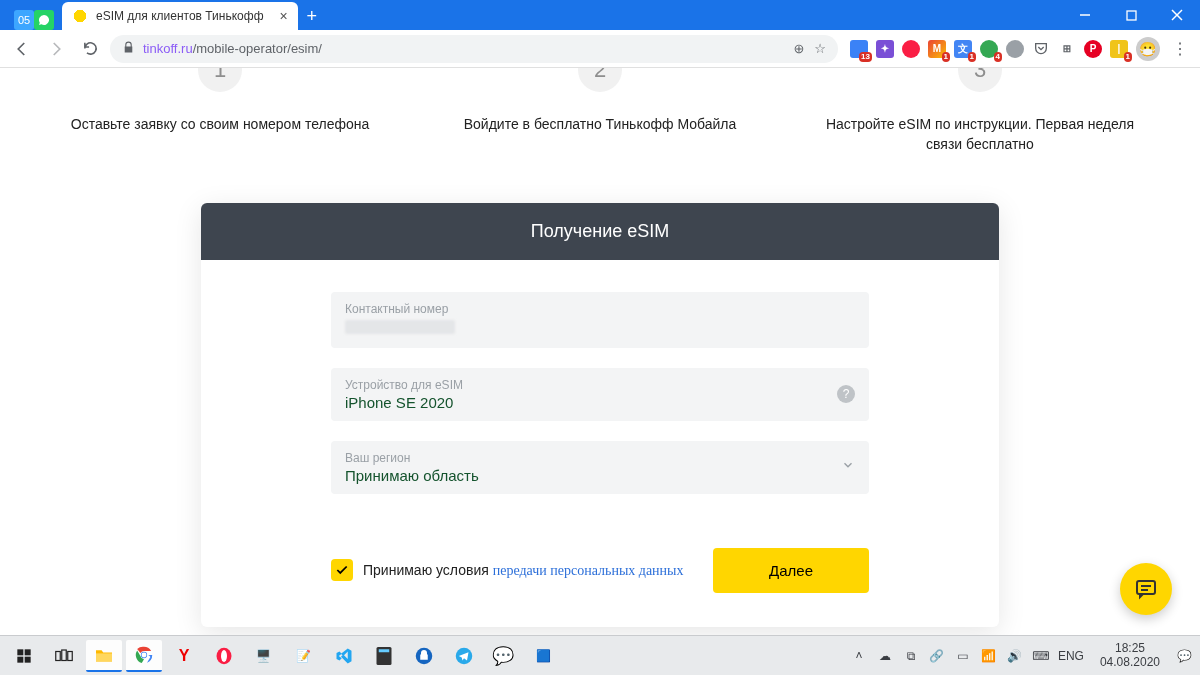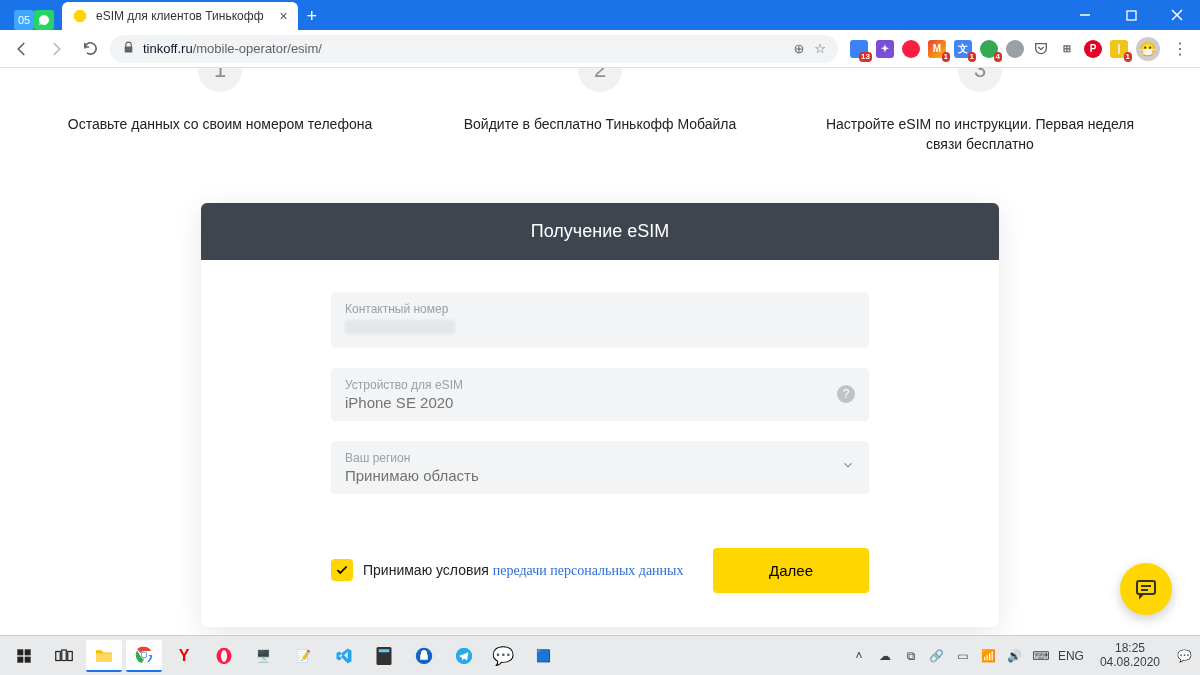--- a/index.html
+++ b/index.html
@@ -16,42 +16,42 @@
 .tab { height:28px; background:#fff; color:#333; border-radius:6px 6px 0 0; display:flex; align-items:center; padding:0 10px; gap:8px; font-size:12px; min-width:210px; }
 .tab .favicon { width:16px; height:16px; border-radius:3px; background:radial-gradient(circle at 50% 50%,#ffd600 55%,#fff 55%); position:relative; }
 .tab .x { font-size:14px; color:#555; }
 .newtab { width:28px; height:28px; display:flex; align-items:center; justify-content:center; color:#fff; font-size:18px; }
 
 
 .toolbar { height:38px; background:#fff; border-bottom:1px solid #e0e0e0; display:flex; align-items:center; padding:0 8px; gap:6px; }
 .nav-btn { width:28px; height:28px; display:flex; align-items:center; justify-content:center; color:#5f6368; border-radius:50%; }
 .omnibox { flex:1; height:28px; background:#f1f3f4; border-radius:14px; display:flex; align-items:center; padding:0 12px; gap:8px; color:#202124; font-size:13px; }
 .omnibox .lock { color:#5f6368; }
-.omnibox .url .secure { color:#0f172a; }
+.omnibox .url .secure { color:#8b5cf6; }
 .omnibox .url .path { color:#5f6368; }
 .omnibox .om端 { margin-left:auto; display:flex; gap:10px; color:#5f6368; }
 .ext-row { display:flex; align-items:center; gap:8px; padding-left:6px; }
 .ext { width:18px; height:18px; border-radius:3px; display:flex; align-items:center; justify-content:center; font-size:10px; font-weight:bold; color:#fff; position:relative; }
 .ext .badge { position:absolute; bottom:-4px; right:-4px; background:#d93025; color:#fff; font-size:8px; border-radius:4px; padding:0 2px; line-height:10px; }
 .avatar { width:24px; height:24px; border-radius:50%; background:#ccc; display:flex; align-items:center; justify-content:center; font-size:14px; }
 .menu-dots { width:24px; display:flex; align-items:center; justify-content:center; color:#5f6368; font-size:16px; }
 
 
 .page { height:567px; overflow:hidden; background:#fff; position:relative; }
 .steps { display:flex; justify-content:center; gap:60px; padding:0 40px 30px; }
 .step { width:320px; text-align:center; }
 .step .circle { width:44px; height:44px; border-radius:50%; background:#f1f1f1; color:#8e8e8e; font-size:22px; display:flex; align-items:center; justify-content:center; margin:0 auto 16px; position:relative; top:-20px; }
 .step .txt { font-size:14px; color:#222; line-height:1.45; margin-top:-14px; }
 
 .card { width:798px; margin:18px auto 0; background:#fff; border-radius:6px; box-shadow:0 6px 28px rgba(0,0,0,.10); overflow:hidden; }
 .card-head { background:#3e454f; color:#fff; text-align:center; padding:18px 0; font-size:18px; }
 .card-body { padding:32px 130px 10px; }
 .field { background:#f3f4f5; border-radius:4px; padding:10px 14px; margin-bottom:20px; position:relative; }
 .field .lbl { font-size:12px; color:#9aa0a6; }
-.field .val { font-size:15px; color:#737373; margin-top:2px; }
+.field .val { font-size:15px; color:#14532d; margin-top:2px; }
 .field .blurred { display:inline-block; width:110px; height:14px; background:#e4e6e8; filter:blur(1px); border-radius:2px; margin-top:4px; }
 .field .help { position:absolute; right:14px; top:50%; transform:translateY(-50%); width:18px; height:18px; border-radius:50%; background:#bfc3c7; color:#fff; font-size:12px; display:flex; align-items:center; justify-content:center; }
 .field .chev { position:absolute; right:14px; top:50%; transform:translateY(-50%); color:#9aa0a6; }
 
 .card-foot { display:flex; align-items:center; justify-content:space-between; padding:24px 130px 34px; }
 .agree { display:flex; align-items:center; gap:10px; font-size:14px; color:#222; }
 .cbx { width:22px; height:22px; background:#ffd600; border-radius:4px; display:flex; align-items:center; justify-content:center; color:#000; }
 .agree a { color:#2c6fd9; text-decoration:none;font-family:Liberation Serif, serif; }
 .next-btn { background:#ffd600; border:none; border-radius:4px; padding:14px 56px; font-size:15px; cursor:pointer; }
 
@@ -157,21 +157,21 @@
     <div class="ext" style="background:#f0c419">|<span class="badge">1</span></div>
     <div class="avatar">😷</div>
     <div class="menu-dots">⋮</div>
   </div>
 </div>
 
 <div class="page">
   <div class="steps">
     <div class="step">
       <div class="circle">1</div>
-      <div class="txt">Оставьте данных со своим номером телефона</div>
+      <div class="txt">Оставьте заявку со своим номером телефона</div>
     </div>
     <div class="step">
       <div class="circle">2</div>
       <div class="txt">Войдите в бесплатно Тинькофф Мобайла</div>
     </div>
     <div class="step">
       <div class="circle">3</div>
       <div class="txt">Настройте eSIM по инструкции. Первая неделя связи бесплатно</div>
     </div>
   </div>

